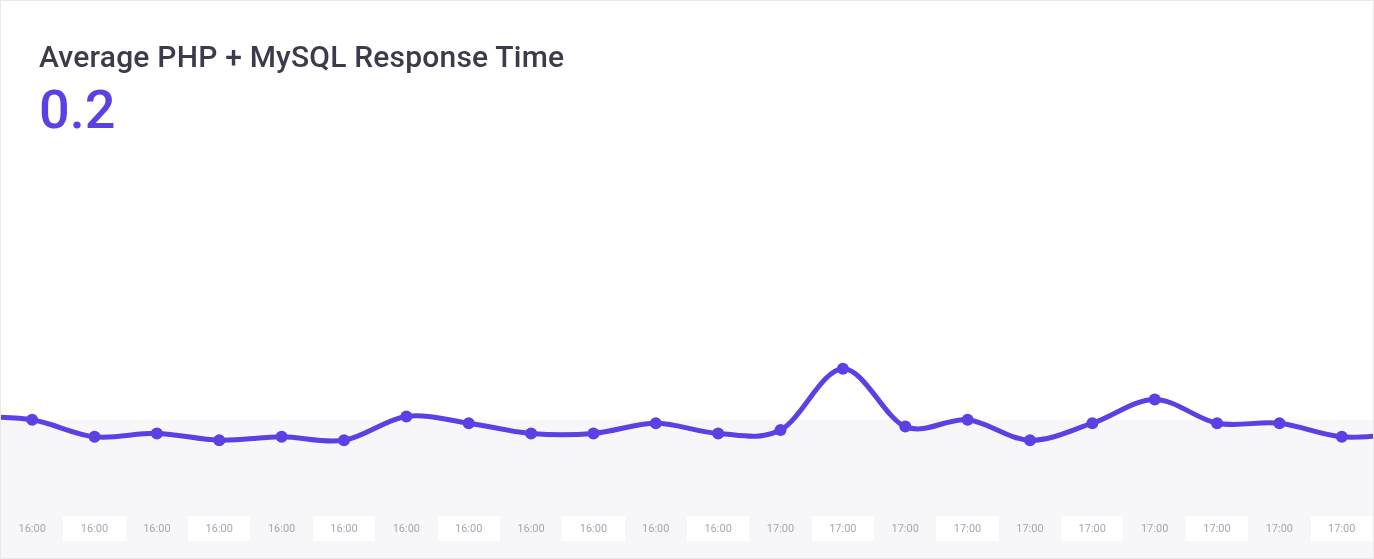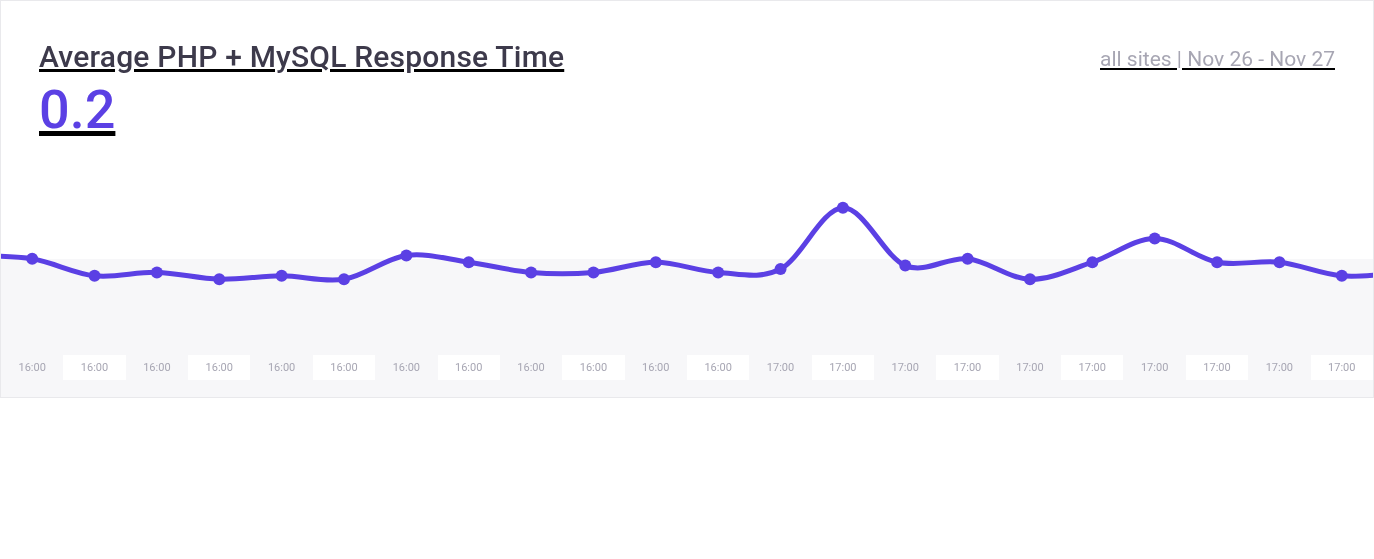--- a/index.html
+++ b/index.html
@@ -5,25 +5,24 @@
   * { box-sizing: border-box; margin: 0; padding: 0; }
   body {
     font-family: -apple-system, BlinkMacSystemFont, "Segoe UI", Roboto, "Helvetica Neue", Arial, sans-serif;
     background: #fff;
     width: 1374px;
     height: 559px;
     overflow: hidden;
   }
   .card {
     width: 1374px;
-    height: 398px;
+    height: 559px;
     border: 1px solid #e9e9ec;
     position: relative;
     background: #fff;
-    text-decoration: underline;
   }
   .header {
     display: flex;
     justify-content: space-between;
     align-items: flex-start;
     padding: 38px 38px 0 38px;
   }
   .title {
     font-size: 30px;
     font-weight: 500;
@@ -86,21 +85,20 @@
     position:absolute; left:0; right:0; bottom:0; height:60px;
     background: #f7f7f9;
   }
 </style>
 </head>
 <body>
 
 <div class="card">
   <div class="header">
     <div class="title">Average PHP + MySQL Response Time</div>
-    <div class="meta">all sites | Nov 26 - Nov 27</div>
   </div>
   <div class="big">0.2</div>
 
   <div class="plot-wrap">
     <div class="fill" id="fillRect" style="top: 261.8px;"></div>
     <svg class="chart" id="chartSvg" preserveAspectRatio="none" viewBox="0 0 1374 340" height="340">
         <path d="M -31.227272727272727 258.4 C -20.8 259.0, 10.4 258.4, 31.2 261.8 C 52.0 265.2, 72.9 276.5, 93.7 278.8 C 114.5 281.1, 135.3 274.8, 156.1 275.4 C 177.0 276.0, 197.8 281.6, 218.6 282.2 C 239.4 282.8, 260.2 278.8, 281.0 278.8 C 301.9 278.8, 322.7 285.6, 343.5 282.2 C 364.3 278.8, 385.1 261.2, 406.0 258.4 C 426.8 255.6, 447.6 262.4, 468.4 265.2 C 489.2 268.0, 510.0 273.7, 530.9 275.4 C 551.7 277.1, 572.5 277.1, 593.3 275.4 C 614.1 273.7, 635.0 265.2, 655.8 265.2 C 676.6 265.2, 697.4 274.3, 718.2 275.4 C 739.0 276.5, 759.9 282.8, 780.7 272.0 C 801.5 261.2, 822.3 211.4, 843.1 210.8 C 864.0 210.2, 884.8 260.1, 905.6 268.6 C 926.4 277.1, 947.2 259.5, 968.0 261.8 C 988.9 264.1, 1009.7 281.6, 1030.5 282.2 C 1051.3 282.8, 1072.1 272.0, 1093.0 265.2 C 1113.8 258.4, 1134.6 241.4, 1155.4 241.4 C 1176.2 241.4, 1197.0 261.2, 1217.9 265.2 C 1238.7 269.2, 1259.5 262.9, 1280.3 265.2 C 1301.1 267.5, 1322.0 277.1, 1342.8 278.8 C 1363.6 280.5, 1394.8 276.0, 1405.2 275.4" fill="none" stroke="#5b40e4" stroke-width="5" stroke-linecap="round"></path>
         <circle cx="31.227272727272727" cy="261.8" r="6" fill="#5b40e4" stroke="#fff" stroke-width="0"></circle>
         <circle cx="93.68181818181819" cy="278.8" r="6" fill="#5b40e4" stroke="#fff" stroke-width="0"></circle>
         <circle cx="156.13636363636363" cy="275.4" r="6" fill="#5b40e4" stroke="#fff" stroke-width="0"></circle>

